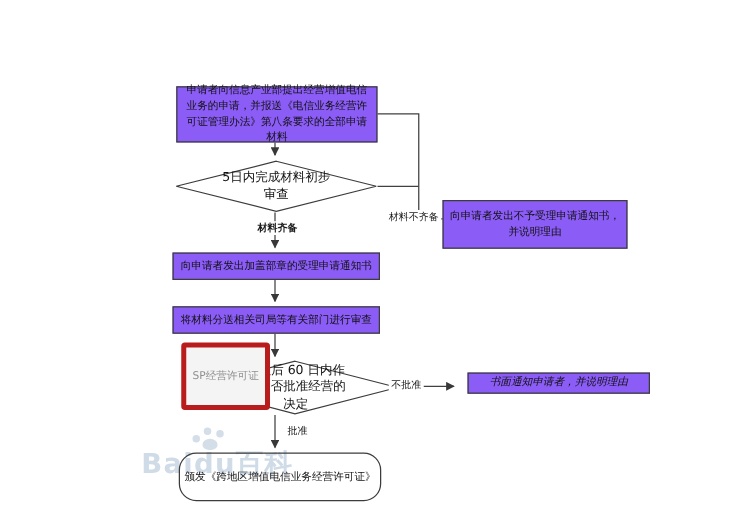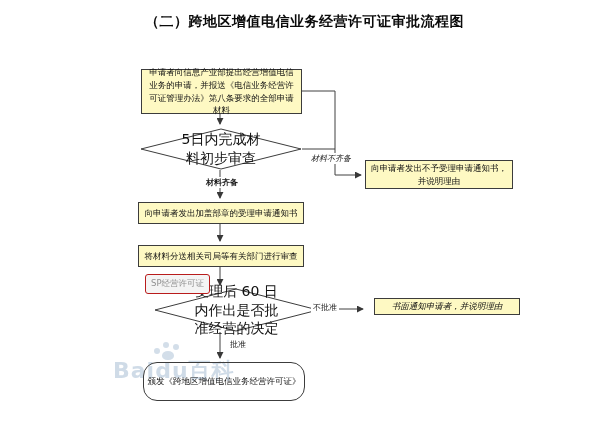--- a/index.html
+++ b/index.html
@@ -1,50 +1,49 @@
 <!DOCTYPE html>
 <html><head>
 <meta charset="utf-8">
 <style>
   html,body{margin:0;padding:0;background:#fff;}
   .canvas{position:relative;width:605px;height:423px;background:#ffffff;overflow:hidden;
           font-family:"DejaVu Sans","Liberation Sans",sans-serif;color:#111;}
   .title{position:absolute;left:145px;top:13px;font-size:14px;font-weight:bold;
          letter-spacing:0.5px;color:#0a0a0a;white-space:nowrap;}
   .connectors{position:absolute;left:0;top:0;z-index:1;}
-  .box{position:absolute;box-sizing:border-box;border:1px solid #3c3c3c;background:#fef9c3;
+  .box{position:absolute;box-sizing:border-box;border:1px solid #3c3c3c;background:#8b5cf6;
        display:flex;align-items:center;justify-content:center;text-align:center;
        font-size:8.5px;line-height:1.5;padding:2px 4px;z-index:2;}
   .terminator{position:absolute;box-sizing:border-box;border:1px solid #3c3c3c;background:transparent;
        border-radius:14px;display:flex;align-items:center;justify-content:center;text-align:center;
        font-size:8.5px;padding:2px;z-index:2;}
   .diamond{position:absolute;z-index:2;}
   .diamond svg{display:block;}
   .diamond .dtext{position:absolute;left:0;top:0;right:0;bottom:0;display:flex;
-       align-items:center;justify-content:center;text-align:center;font-size:14px;line-height:1.35;}
+       align-items:center;justify-content:center;text-align:center;font-size:10px;line-height:1.35;}
   .dtext span{display:inline-block;width:88px;}
   .edge-label{position:absolute;font-size:8px;background:#ffffff;padding:0 2px;
        z-index:3;white-space:nowrap;color:#1a1a1a;}
   .sp-tag{position:absolute;left:145px;top:274px;z-index:4;font-size:8.5px;color:#8f8f8f;
-       background:#f4f4f4;border:1px solid #b91c1c;border-radius:3px;padding:3px 5px;white-space:nowrap;}
+       background:#f4f4f4;border:4px solid #b91c1c;border-radius:3px;padding:17px 5px;white-space:nowrap;}
   .watermark{position:absolute;left:113px;top:356px;z-index:0;font-size:22px;font-weight:bold;
        color:rgba(167,190,212,0.55);letter-spacing:1px;white-space:nowrap;}
   .paw{position:absolute;left:152px;top:342px;width:34px;height:18px;z-index:0;}
   .paw i{position:absolute;background:rgba(167,190,212,0.5);border-radius:50%;}
   .paw .p1{width:6px;height:6px;left:2px;top:6px;}
   .paw .p2{width:6px;height:6px;left:11px;top:0;}
   .paw .p3{width:6px;height:6px;left:21px;top:2px;}
   .paw .p4{width:12px;height:9px;left:10px;top:9px;border-radius:50% 50% 45% 45%;}
 </style>
 </head>
 <body>
 
 <div class="canvas">
 
-  <div class="title">（二）跨地区增值电信业务经营许可证审批流程图</div>
 
   <div class="watermark">Baidu百科</div>
   <div class="paw">
     <i class="p1"></i>
       <i class="p2"></i>
       <i class="p3"></i>
       <i class="p4"></i>
   </div>
 
   <svg class="connectors" width="605" height="423">
@@ -72,25 +71,25 @@
 
   <div class="diamond" style="left:140px;top:128px;width:162px;height:42px;">
     <svg width="162" height="42">
         <polygon points="81,1 161,21 81,41 1,21" fill="#ffffff" stroke="#3c3c3c" stroke-width="1"></polygon>
       </svg>
     <div class="dtext">
         <span>5日内完成材料初步审查</span>
       </div>
   </div>
 
-  <div class="edge-label" style="left:309px;top:153px;font-style:italic;">材料不齐备</div>
+  <div class="edge-label" style="left:309px;top:168px;">材料不齐备</div>
 
   <div class="edge-label" style="left:204px;top:177px;font-weight:bold;">材料齐备</div>
 
-  <div class="box" style="left:365px;top:160px;width:148px;height:29px;">
+  <div class="box" style="left:354px;top:160px;width:148px;height:39px;">
     <span>向申请者发出不予受理申请通知书，并说明理由</span>
   </div>
 
   <div class="box" style="left:138px;top:202px;width:166px;height:22px;">
     <span>向申请者发出加盖部章的受理申请通知书</span>
   </div>
 
   <div class="box" style="left:138px;top:245px;width:166px;height:22px;">
     <span>将材料分送相关司局等有关部门进行审查</span>
   </div>

